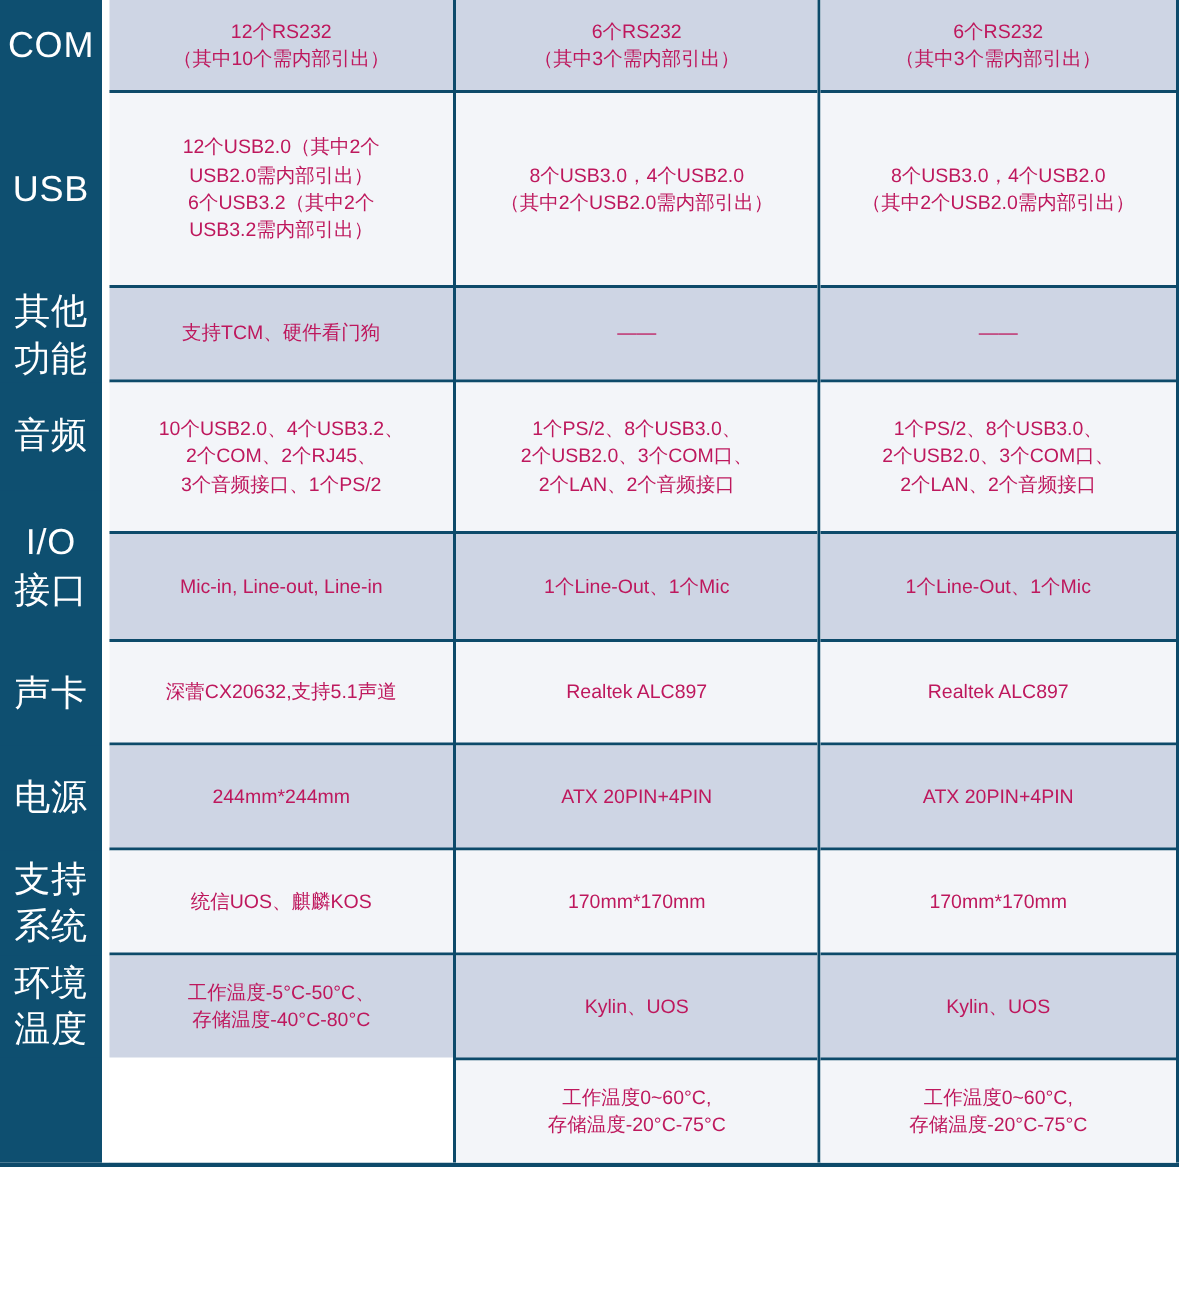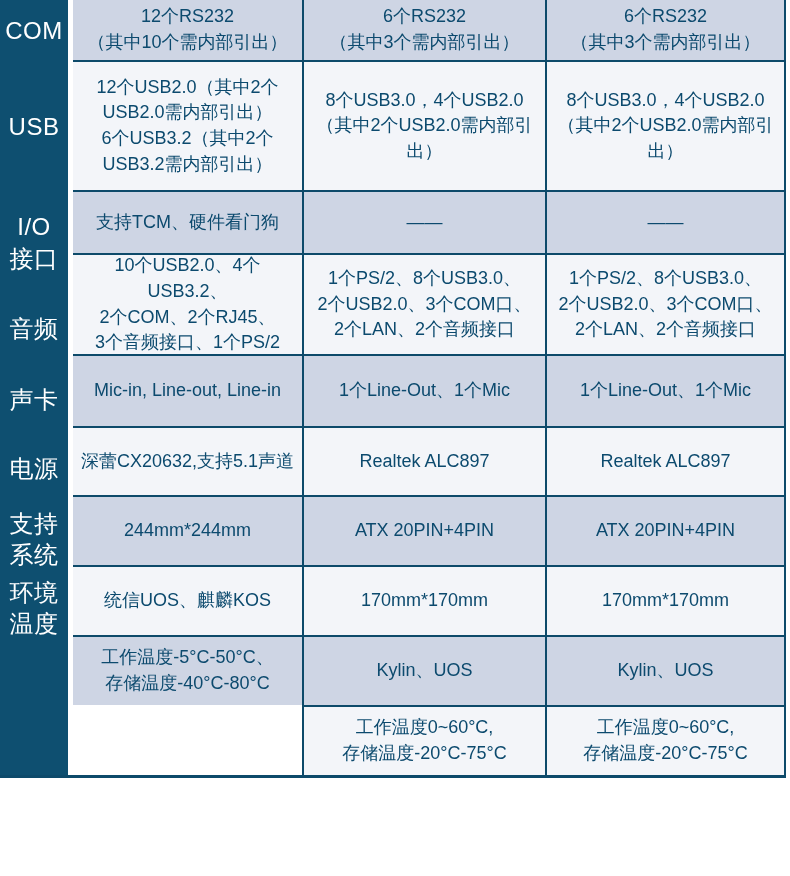--- a/index.html
+++ b/index.html
@@ -49,22 +49,22 @@
     flex: 0 0 auto;
   }
   .label-cell {
     background: #0e4f70;
     color: #ffffff;
     font-size: 24px;
     line-height: 1.3;
     letter-spacing: 0.5px;
   }
   .data-cell {
-    color: #0c4a6e;
-    font-size: 18px;
+    color: #be185d;
+    font-size: 13px;
     line-height: 1.42;
     padding: 2px 6px;
     border-bottom: 2px solid #0d4a6a;
   }
   .col-data .data-cell:last-child { border-bottom: none; }
   
   .col-data .data-cell:nth-child(odd)  { background: #ced5e4; }
   .col-data .data-cell:nth-child(even) { background: #f3f5f9; }
   
   .h0 { height: 62px; }
@@ -79,23 +79,25 @@
   .h9 { height: 68px; }
 </style>
 </head>
 <body>
 
 <div class="spec-table">
 
   <div class="col col-labels">
     <div class="cell label-cell h0">COM</div>
     <div class="cell label-cell h1">USB</div>
+    <div class="cell label-cell h2">其他
+功能</div>
+    <div class="cell label-cell h4">音频</div>
     <div class="cell label-cell h3">I/O
 接口</div>
-    <div class="cell label-cell h4">音频</div>
     <div class="cell label-cell h5">声卡</div>
     <div class="cell label-cell h6">电源</div>
     <div class="cell label-cell h8">支持
 系统</div>
     <div class="cell label-cell h9">环境
 温度</div>
   </div>
 
   <div class="col col-gap"></div>
 

